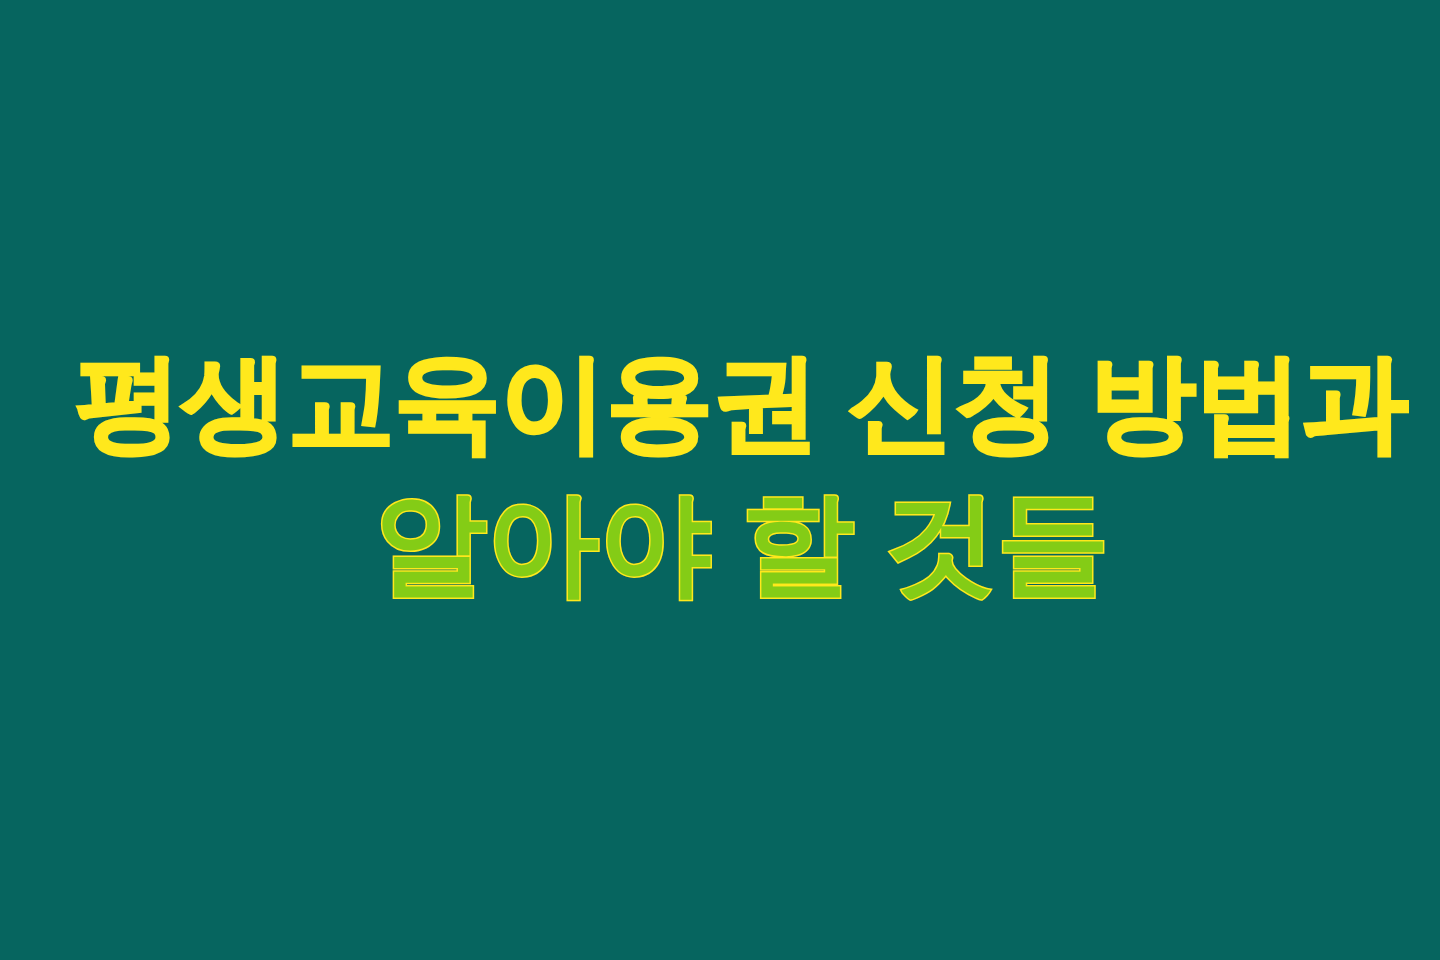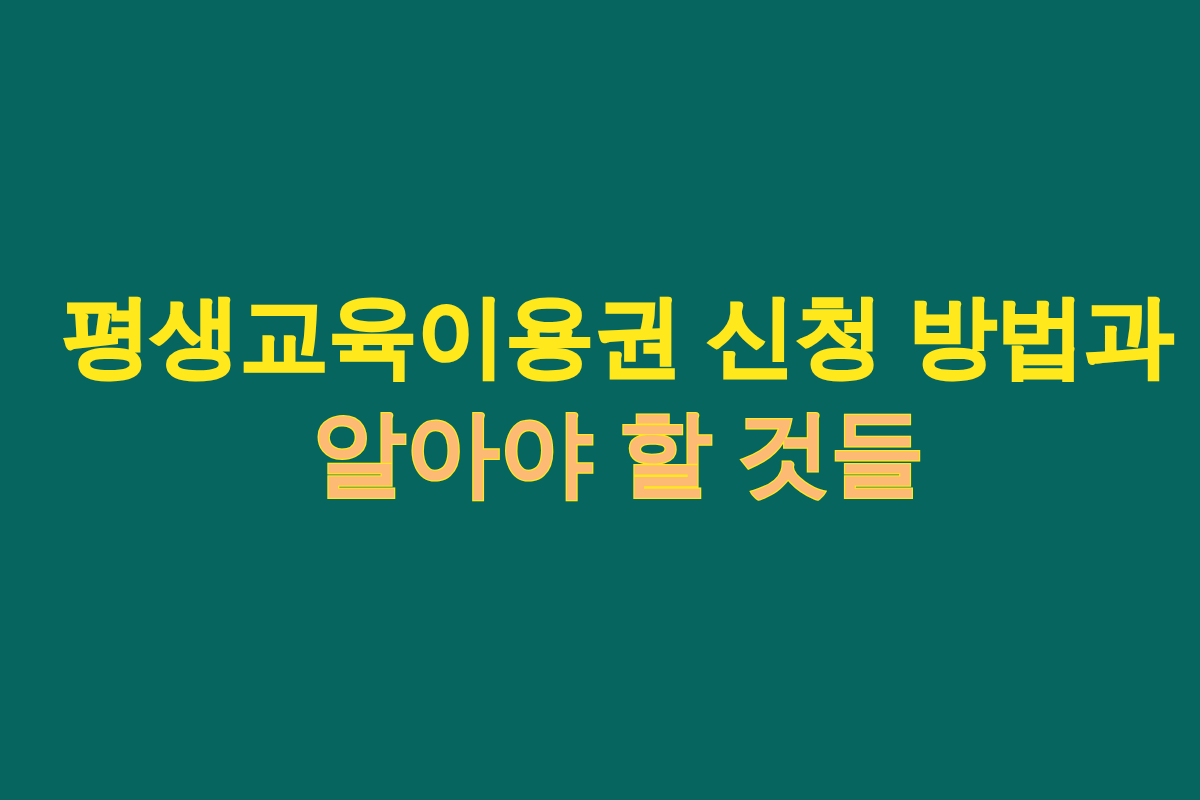--- a/index.html
+++ b/index.html
@@ -64,17 +64,17 @@
 </head>
 <body>
 
 <div class="thumbnail-card" style="background: rgb(6, 101, 95);">
 
   <div class="headline-block">
 
     <span class="headline-line line-1" style="color: rgb(255, 232, 28); -webkit-text-stroke: 2.5px rgb(255, 232, 28); font-size: 89px;">평생교육이용권 신청 방법과</span>
 
 
-    <span class="headline-line line-3" style="color: #fdba74; -webkit-text-stroke: 2.5px rgb(255, 232, 28);">알아야 할 것들</span>
+    <span class="headline-line line-3" style="color: #84cc16; -webkit-text-stroke: 2.5px rgb(255, 232, 28);">알아야 할 것들</span>
 
   </div>
 
 </div>
 
 </body></html>

